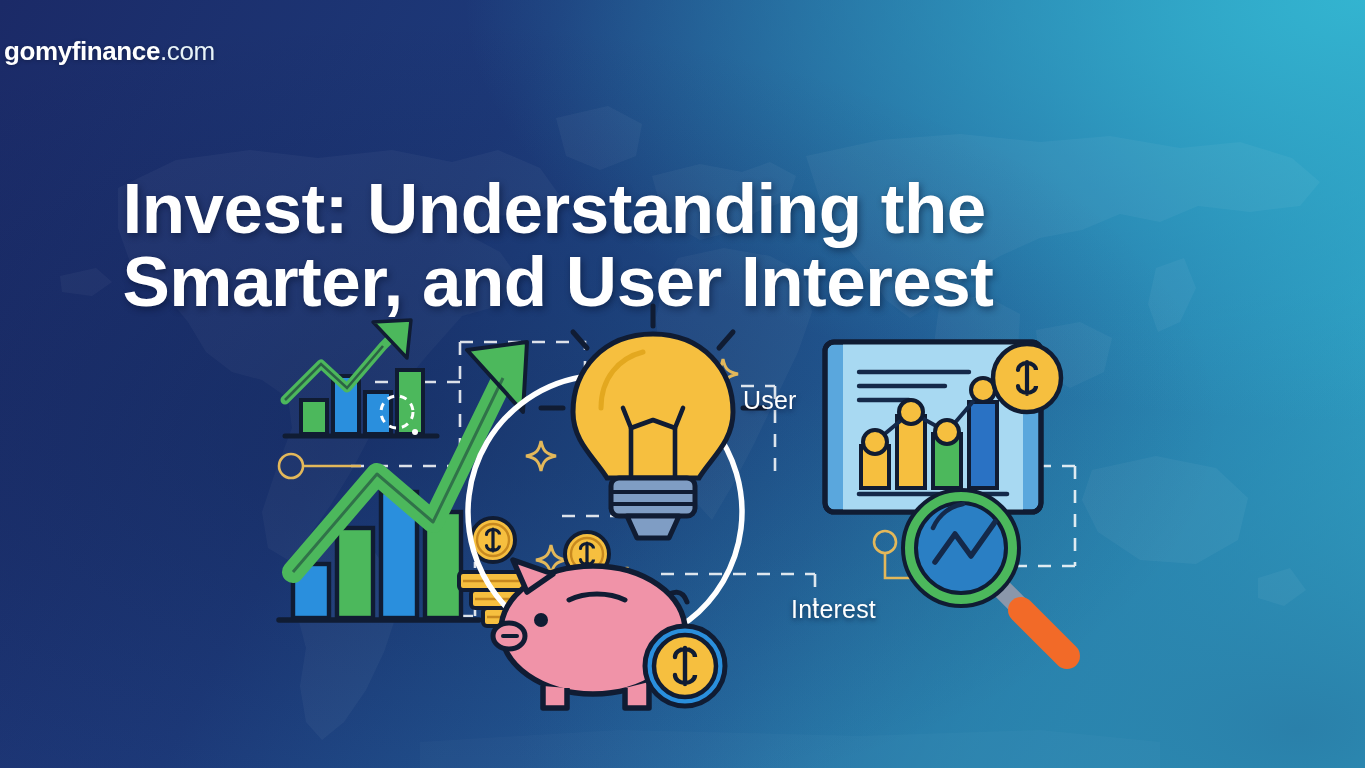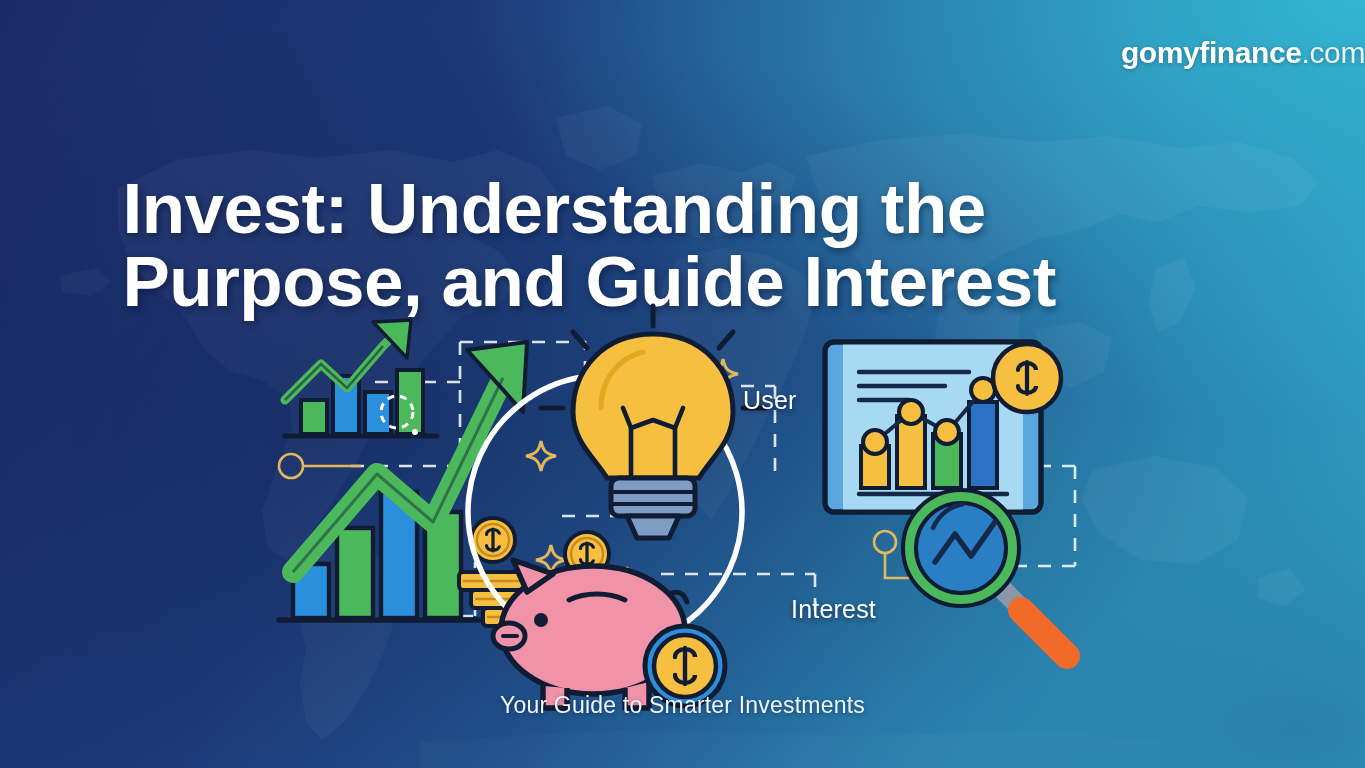--- a/index.html
+++ b/index.html
@@ -17,22 +17,22 @@
   }
   .bg-vign{
     position:absolute;inset:0;
     background:radial-gradient(85% 75% at 30% 55%, rgba(12,22,62,0.30) 0%, rgba(12,22,62,0) 70%);
   }
   .map{position:absolute;inset:0;opacity:.5;}
   .map svg{width:100%;height:100%;display:block;}
 
   
   .logo{
-    position:absolute;left:4px;right:0;top:36px;text-align:right;
-    font-size:30px;letter-spacing:-0.4px;color:#ffffff;white-space:nowrap;
+    position:absolute;left:4px;right:0;top:36px;text-align:left;
+    font-size:26px;letter-spacing:-0.4px;color:#ffffff;white-space:nowrap;
     text-shadow:0 1px 4px rgba(0,0,0,.28);
   }
   .logo .b{font-weight:bold;}
   .logo .t{font-weight:normal;color:#e7f3f8;}
 
   
   .title{
     position:absolute;left:50%;transform:translateX(-50%);top:124px;width:1120px;
     text-align:left;color:#ffffff;font-weight:bold;font-size:71px;line-height:1.04;
     letter-spacing:-0.5px;text-shadow:2px 3px 7px rgba(3,10,35,.45);
@@ -102,21 +102,21 @@
   </div>
 
   <div class="bg-vign"></div>
 
   <div class="logo">
     <span class="b">gomyfinance</span><span class="t">.com</span>
   </div>
 
   <h1 class="title">
     <span>Invest: Understanding the</span>
-    <span class="l2">Purpose, and Guide Interest</span>
+    <span class="l2">Smarter, and User Interest</span>
   </h1>
 
   <div class="art">
     <svg viewBox="0 0 860 350" aria-hidden="true">
       <defs>
         <g id="coinGlyph">
           <circle cx="0" cy="0" r="22" fill="#f6bf3f" stroke="#101c33" stroke-width="4"></circle>
           <circle cx="0" cy="0" r="16" fill="none" stroke="#c8891f" stroke-width="2.4"></circle>
           <path d="M0 -11 V11 M-6.5 -5.5 a6.5 5 0 0 1 13 0 a6.5 5 0 0 0 -13 0 M-6.5 5.5 a6.5 5 0 0 0 13 0 a6.5 5 0 0 1 -13 0" fill="none" stroke="#101c33" stroke-width="3.2" stroke-linecap="round"></path>
         </g>
@@ -277,15 +277,14 @@
         <circle cx="706" cy="232" r="45" fill="none" stroke="#101c33" stroke-width="4"></circle>
         <path d="M680 246 L700 218 L716 240 L740 206" fill="none" stroke="#14294a" stroke-width="5.5" stroke-linejoin="round" stroke-linecap="round"></path>
         <path d="M678 212 C684 198 696 190 708 188" fill="none" stroke="#14294a" stroke-width="4.5" stroke-linecap="round"></path>
       </g>
     </svg>
   </div>
 
   <div class="lbl lbl-ideas">User</div>
   <div class="lbl lbl-analysis">Interest</div>
 
-  <div class="subtitle">Your Guide to Smarter Investments</div>
 
 </div>
 
 </body></html>

